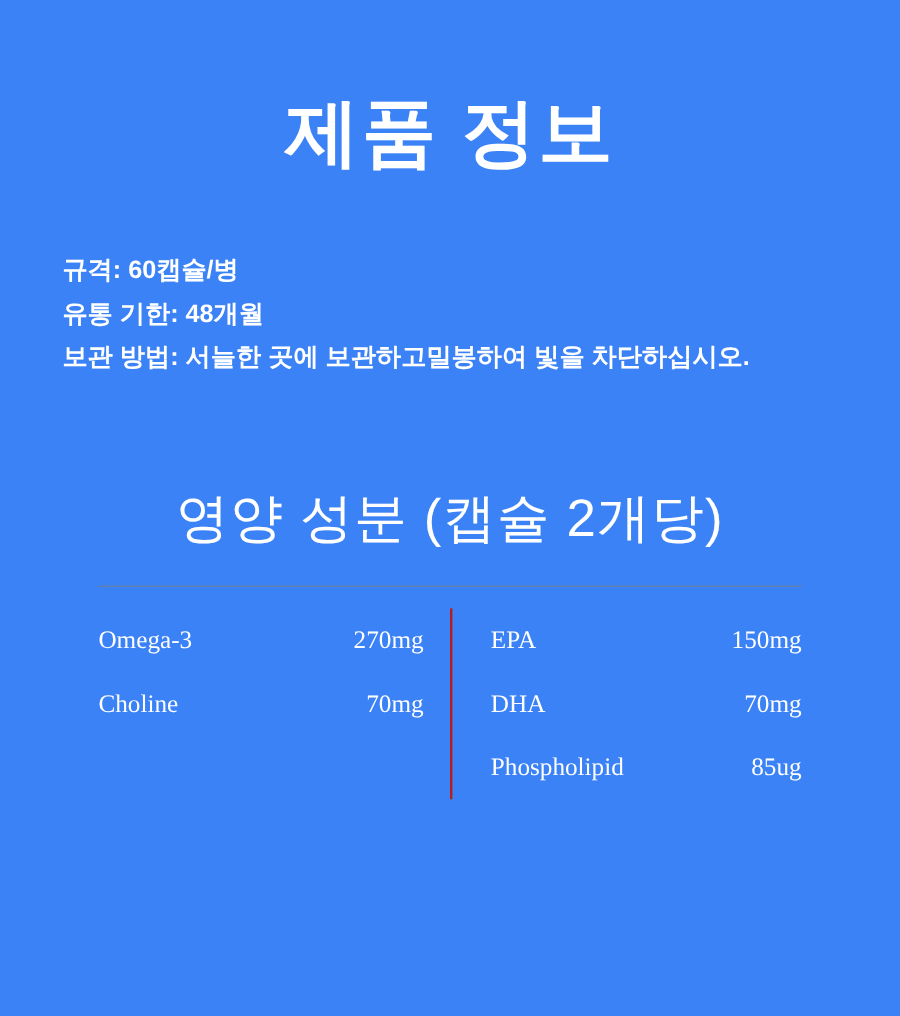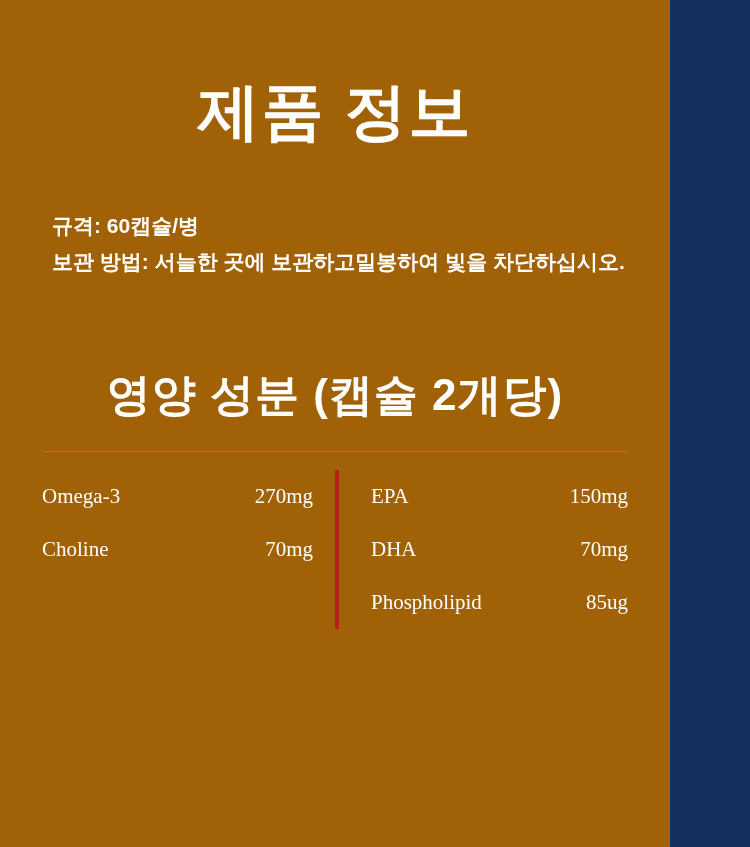--- a/index.html
+++ b/index.html
@@ -9,24 +9,24 @@
   body {
     width: 750px;
     height: 847px;
     background: #13305f;
     font-family: "Liberation Sans", sans-serif;
     color: #ffffff;
     overflow: hidden;
     position: relative;
   }
   .page {
-    width: 670px;
+    width: 750px;
     height: 847px;
     position: relative;
-    background: #a16207;
+    background: #3b82f6;
   }
   .main-title {
     text-align: center;
     font-size: 62px;
     font-weight: bold;
     letter-spacing: 2px;
     padding-top: 78px;
     line-height: 1.1;
     color: #ffffff;
   }
@@ -38,21 +38,21 @@
   .spec-line {
     font-size: 21px;
     font-weight: bold;
     line-height: 1.72;
     color: #ffffff;
     white-space: nowrap;
   }
   .nutri-title {
     text-align: center;
     font-size: 44px;
-    font-weight: bold;
+    font-weight: normal;
     margin-top: 86px;
     color: #ffffff;
     letter-spacing: 1px;
   }
   .divider {
     width: 586px;
     height: 1px;
     background: #6d7f9e;
     margin: 26px auto 0 auto;
   }
@@ -65,21 +65,21 @@
   }
   .nutri-col {
     width: 50%;
     box-sizing: border-box;
   }
   .nutri-col.left {
     padding-right: 22px;
   }
   .nutri-col.right {
     padding-left: 32px;
-    border-left: 4px solid #b91c1c;
+    border-left: 2px solid #b91c1c;
   }
   .nutri-row {
     display: flex;
     justify-content: space-between;
     align-items: flex-start;
     font-family: "Liberation Serif", serif;
     font-size: 21px;
     color: #ffffff;
     padding: 14px 0;
   }
@@ -92,20 +92,21 @@
 </style>
 </head>
 <body>
 
 <div class="page">
 
   <div class="main-title">제품 정보</div>
 
   <div class="spec-block">
     <div class="spec-line">규격: 60캡슐/병</div>
+    <div class="spec-line">유통 기한: 48개월</div>
     <div class="spec-line">보관 방법: 서늘한 곳에 보관하고밀봉하여 빛을 차단하십시오.</div>
   </div>
 
   <div class="nutri-title">영양 성분 (캡슐 2개당)</div>
 
   <div class="divider"></div>
 
   <div class="nutri-table">
     <div class="nutri-col left">
       <div class="nutri-row">

